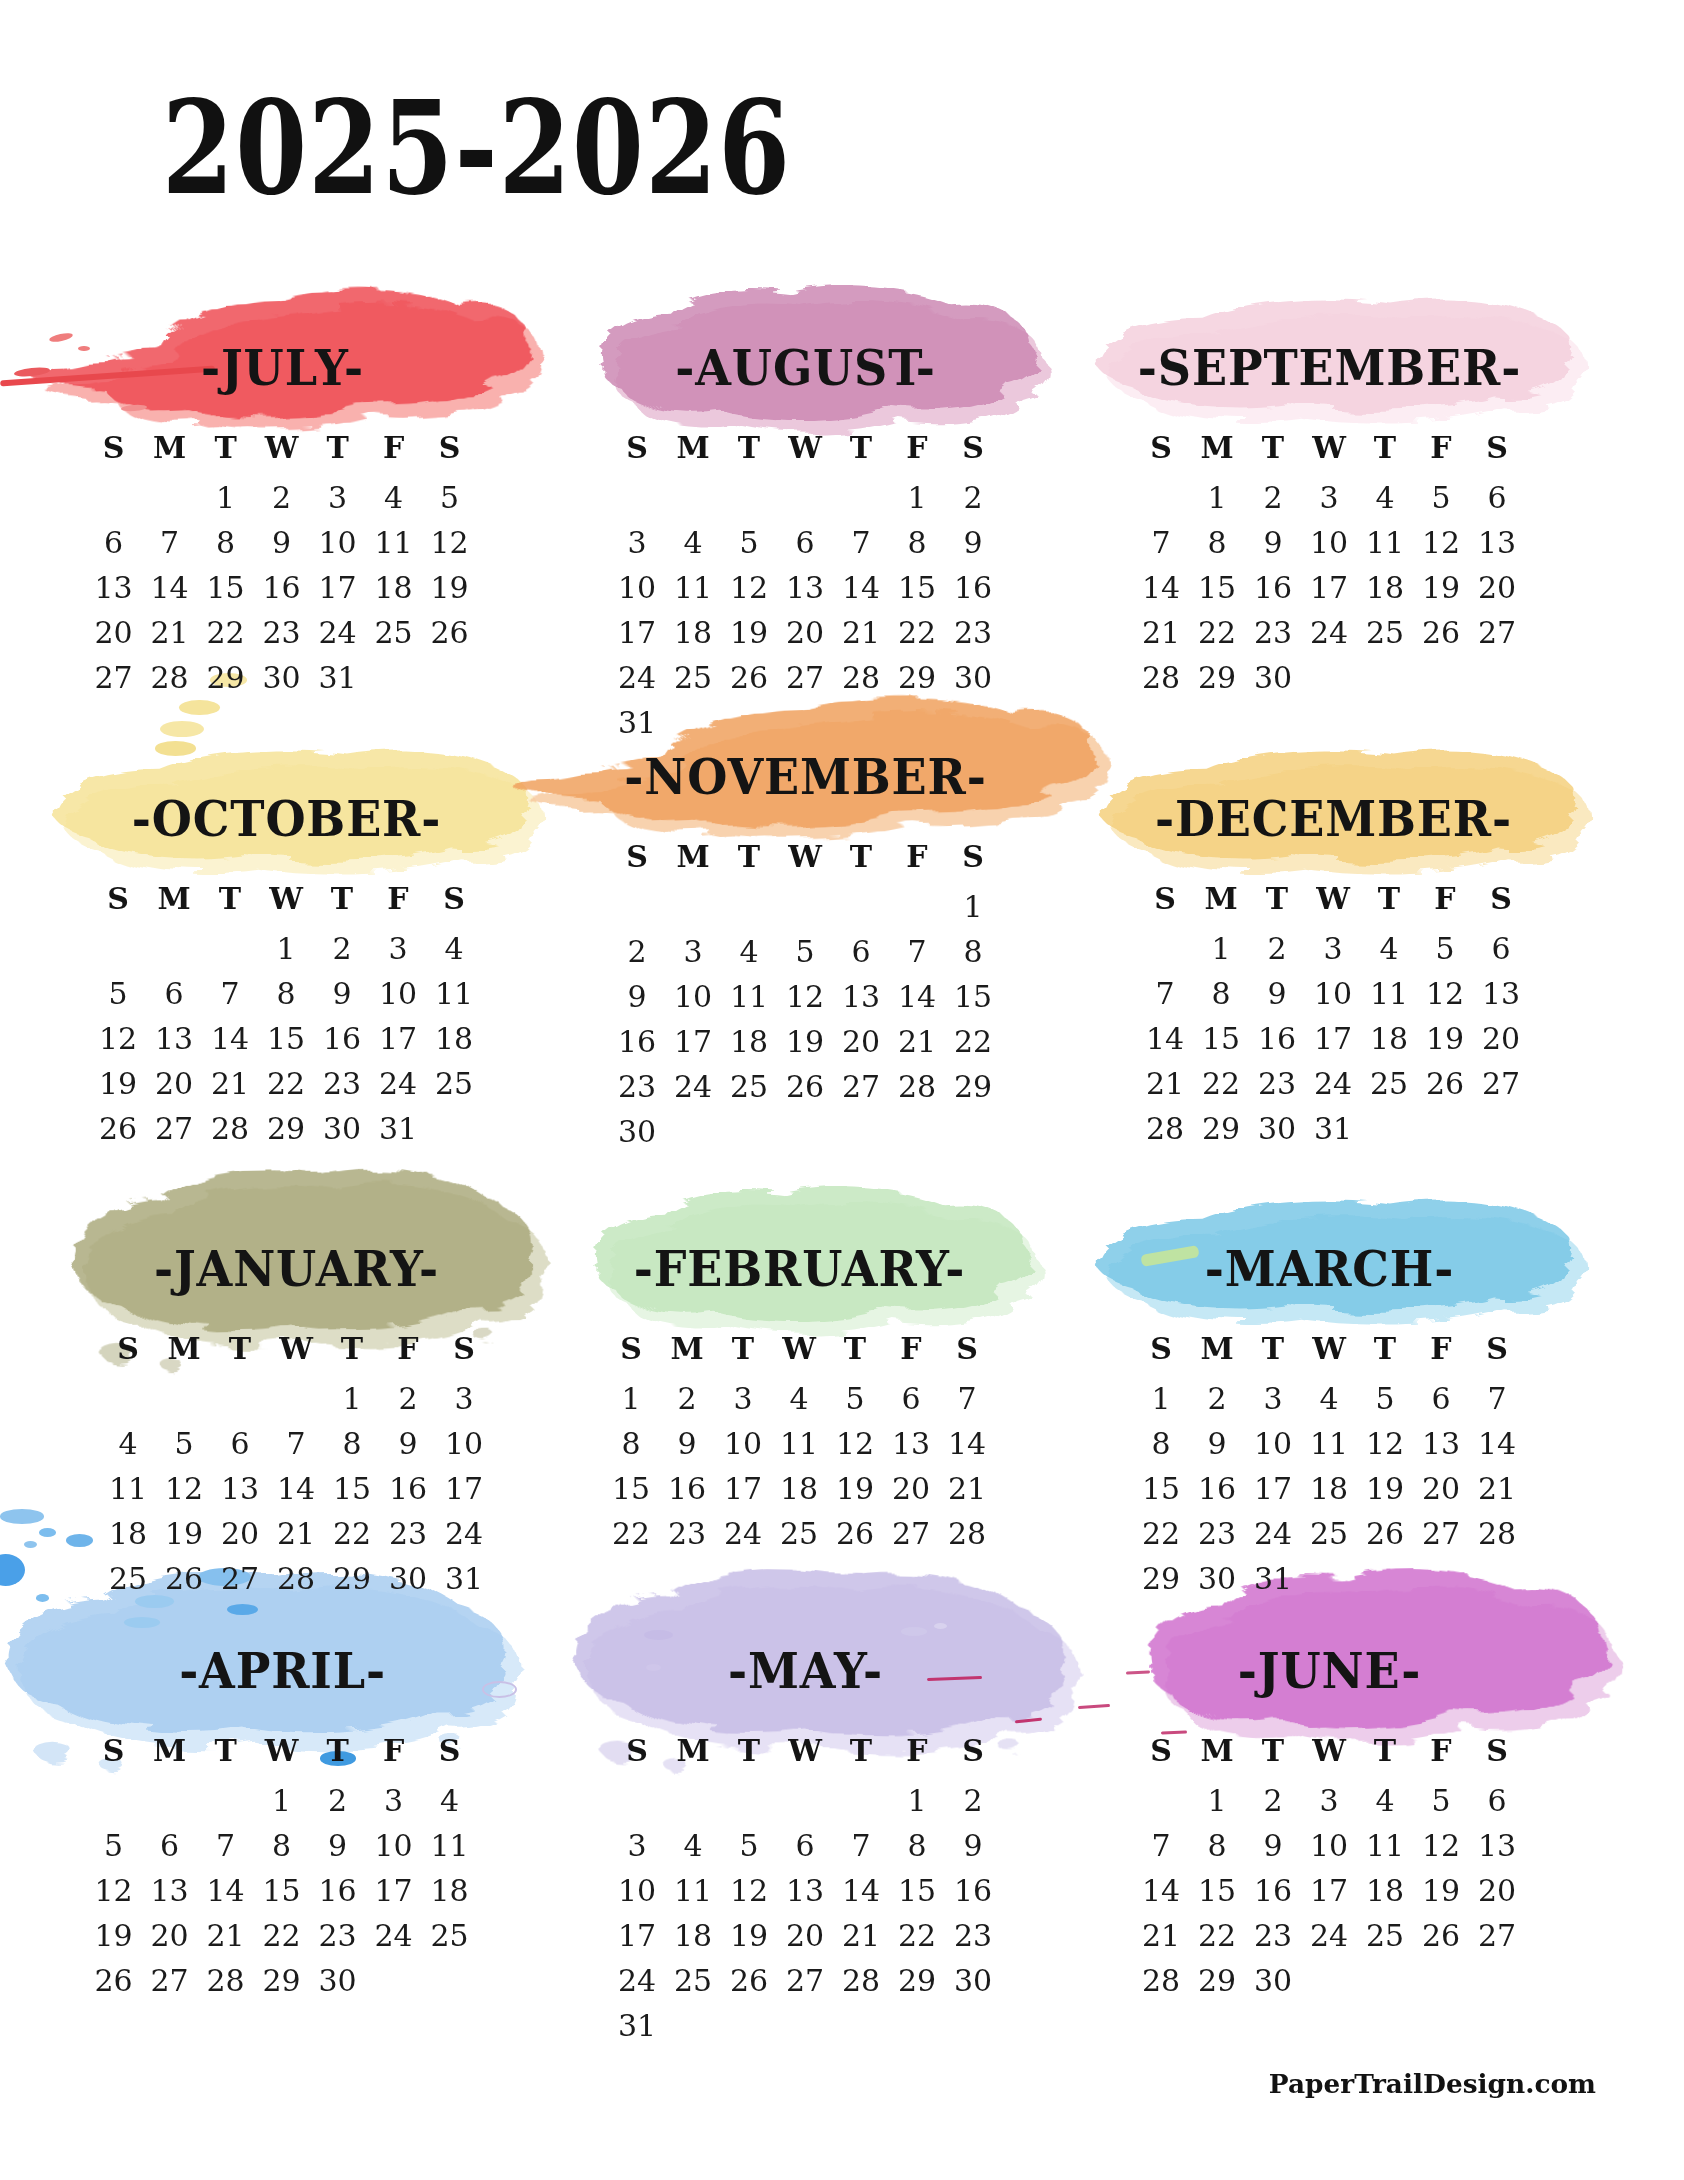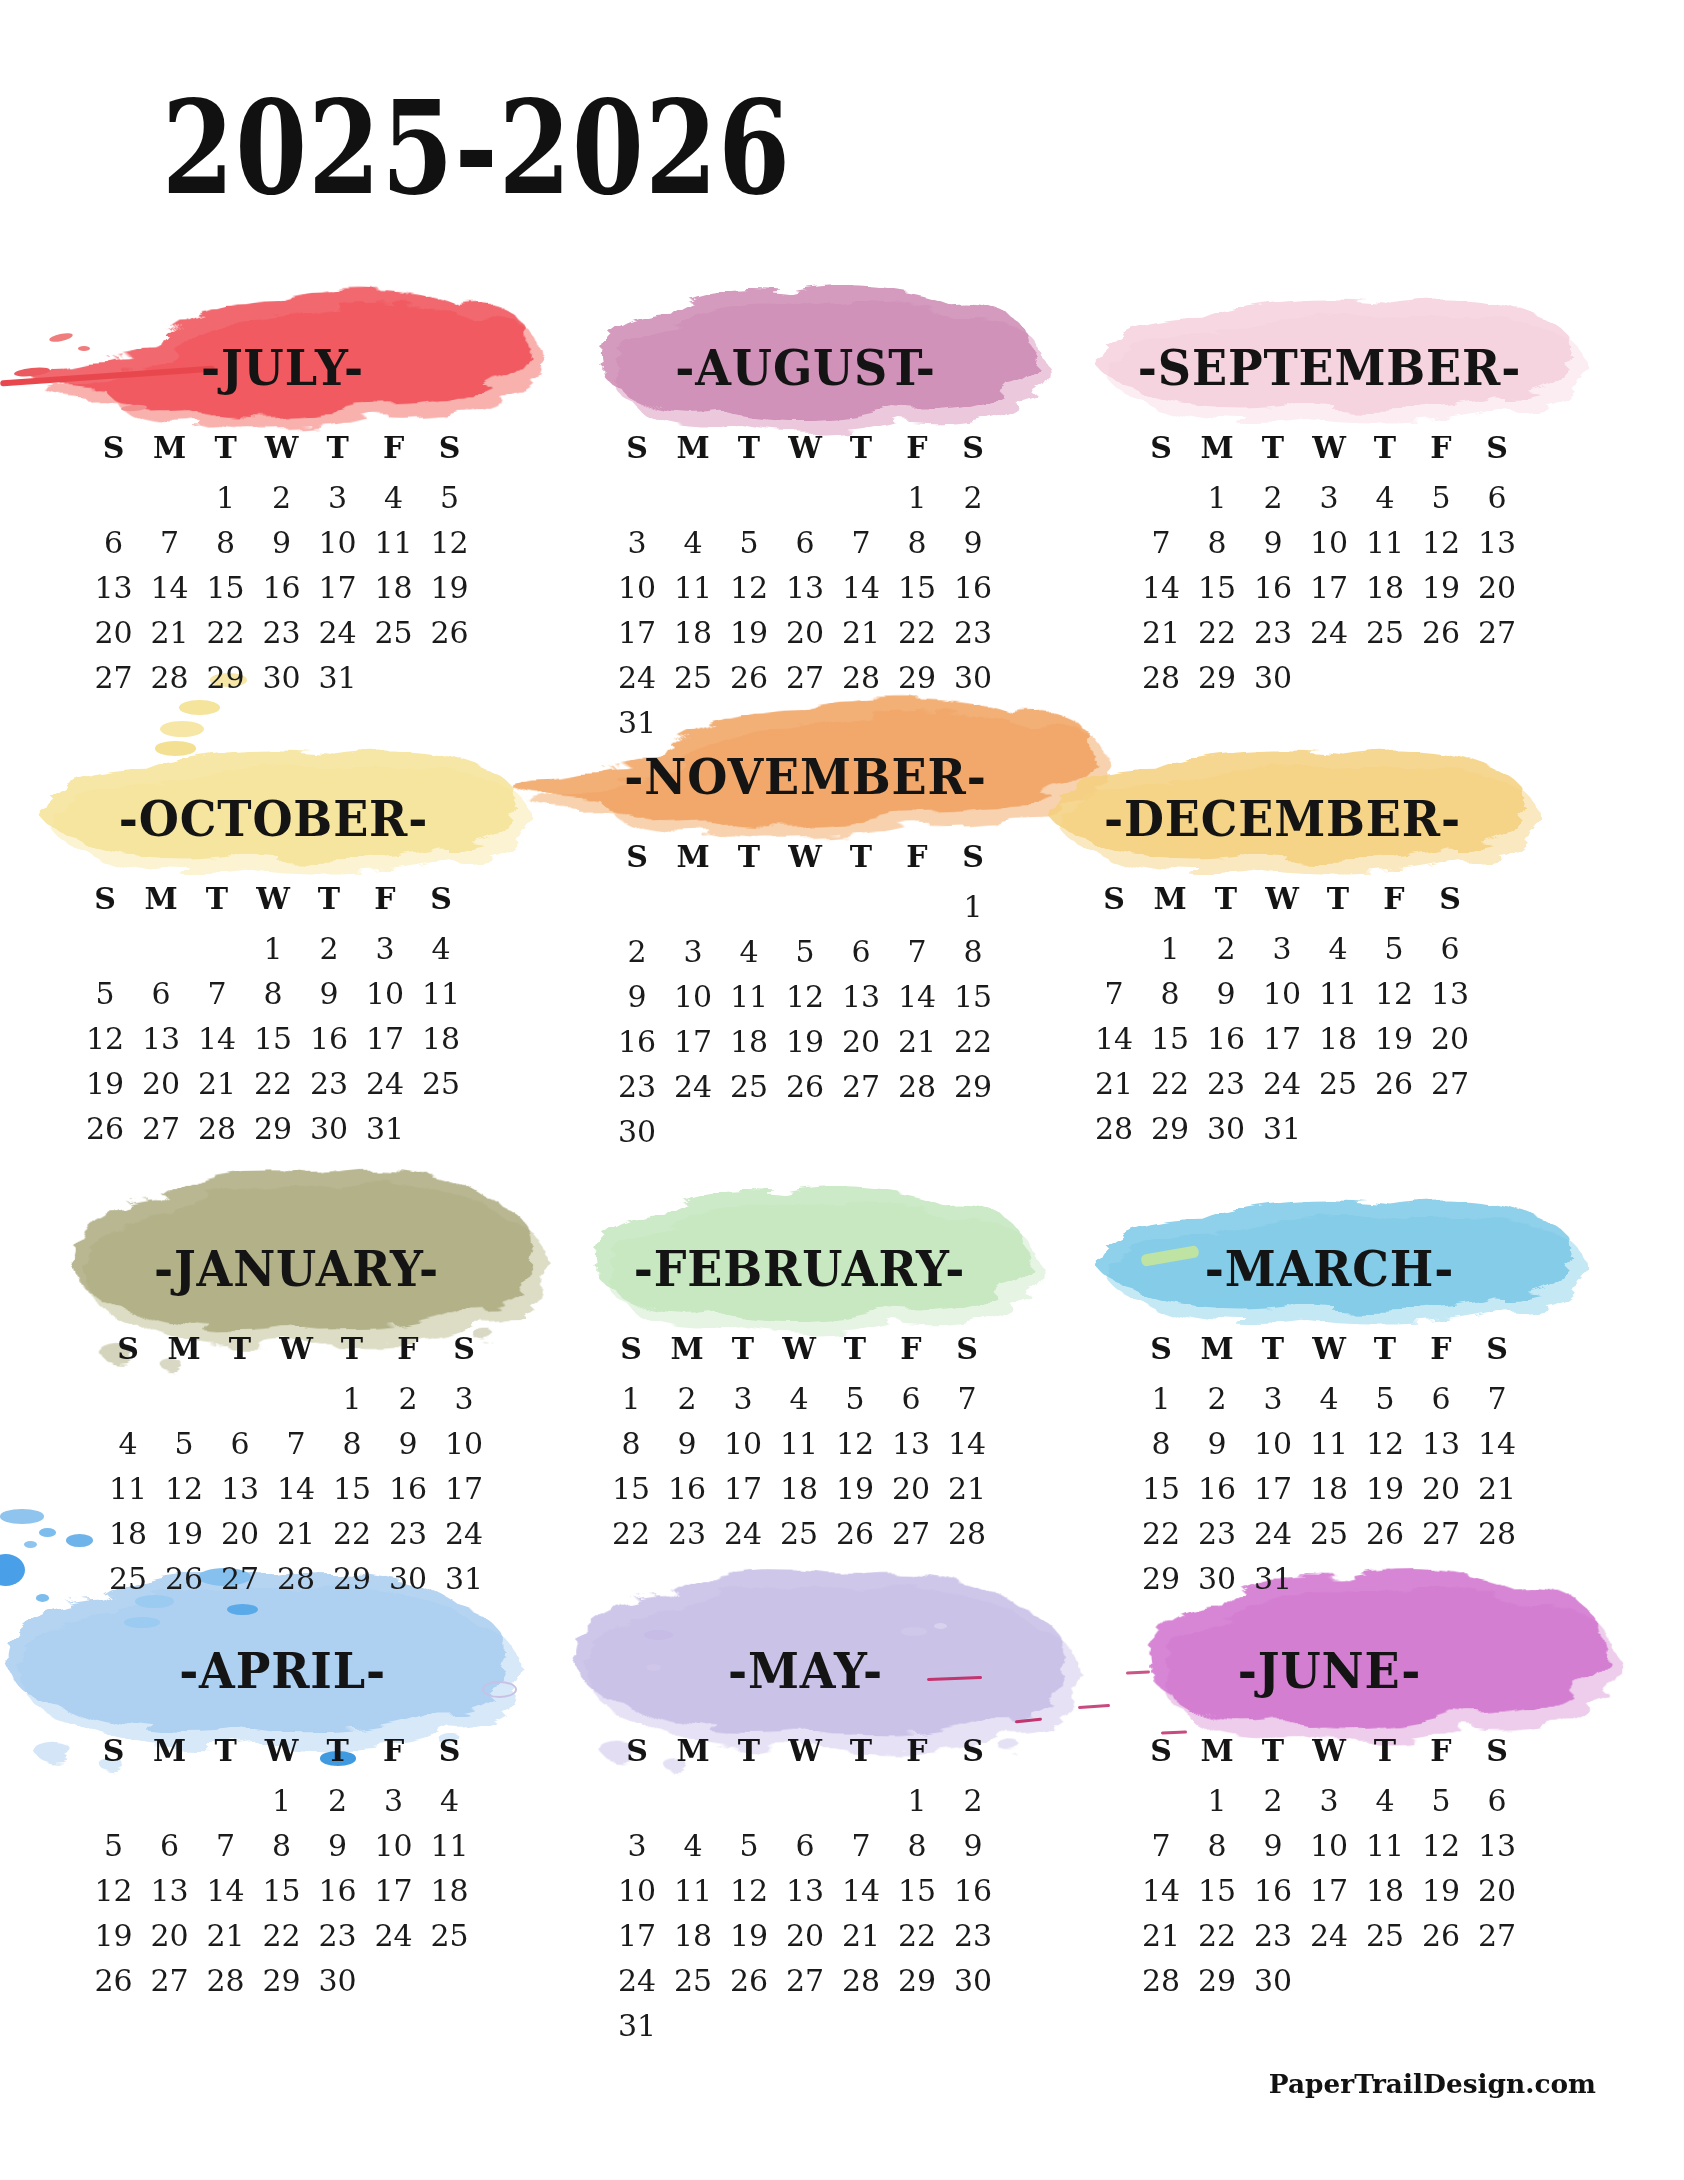--- a/index.html
+++ b/index.html
@@ -5,21 +5,21 @@
   html,body{margin:0;padding:0}
   body{width:1685px;height:2181px;background:#ffffff;font-family:"DejaVu Serif",serif;color:#171717;position:relative;overflow:hidden}
   .page{position:absolute;inset:0;background:#fff}
 
   .big-title{position:absolute;left:162px;top:72px;margin:0;font-size:129px;font-weight:bold;letter-spacing:1.7px;
     transform:scaleX(.80);transform-origin:left top;white-space:nowrap;color:#111;z-index:3}
 
   
   .month{position:absolute;width:525px;height:451px}
   .m0{left:19.6px;top:256px}.m1{left:543px;top:256px}.m2{left:1067px;top:256px}
-  .m3{left:11px;top:707px}.m4{left:543px;top:665px}.m5{left:1020px;top:707px}
+  .m3{left:24px;top:707px}.m4{left:543px;top:665px}.m5{left:1071px;top:707px}
   .m6{left:34px;top:1157px}.m7{left:537px;top:1157px}.m8{left:1067px;top:1157px}
   .m9{left:19.6px;top:1559px}.m10{left:543px;top:1559px}.m11{left:1067px;top:1559px}
 
   .splash-holder svg{position:absolute;left:6.8px;top:10.2px;width:511px;height:196px;z-index:0;overflow:visible}
   .shape-D .splash-holder svg{top:-3.4px;height:218px}
   .m0 .splash-holder svg{transform:rotate(-2deg)}
   .m4 .splash-holder svg{left:-36px;width:596px;transform:rotate(-2deg)}
   .m6 .splash-holder svg{transform:rotate(-1deg)}
   .m9 .splash-holder svg{left:-48px;width:554px}
   .m10 .splash-holder svg{left:-3.4px;top:-5.1px;width:545px;height:223px;transform:rotate(1deg)}

